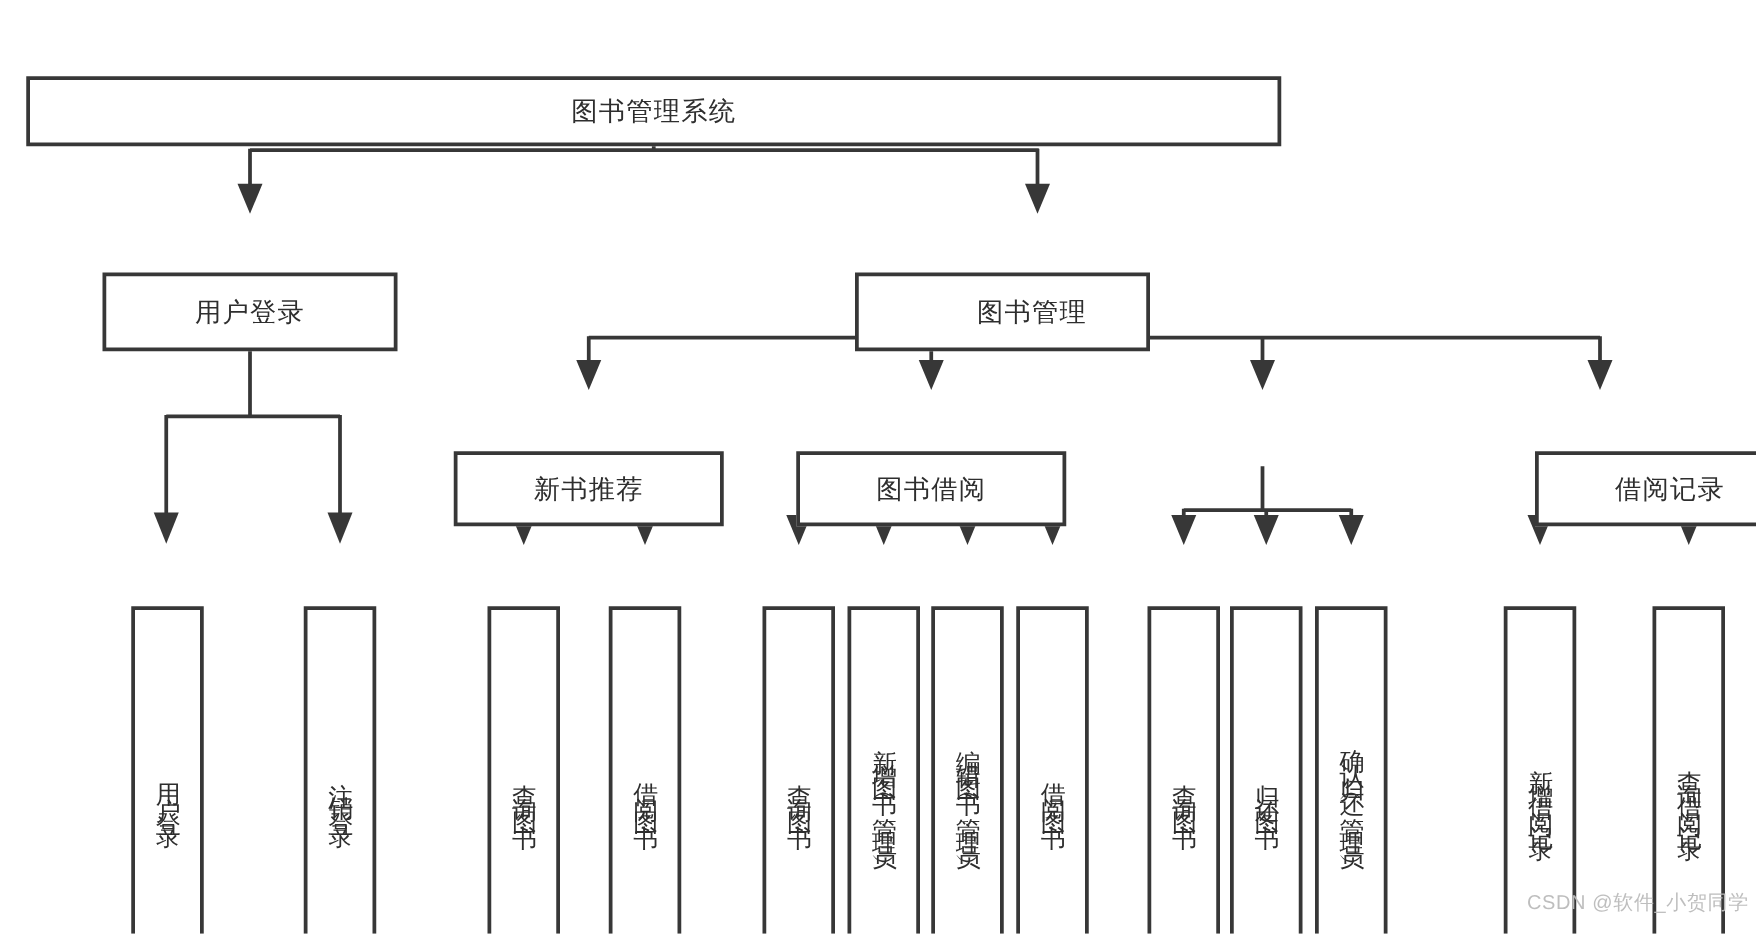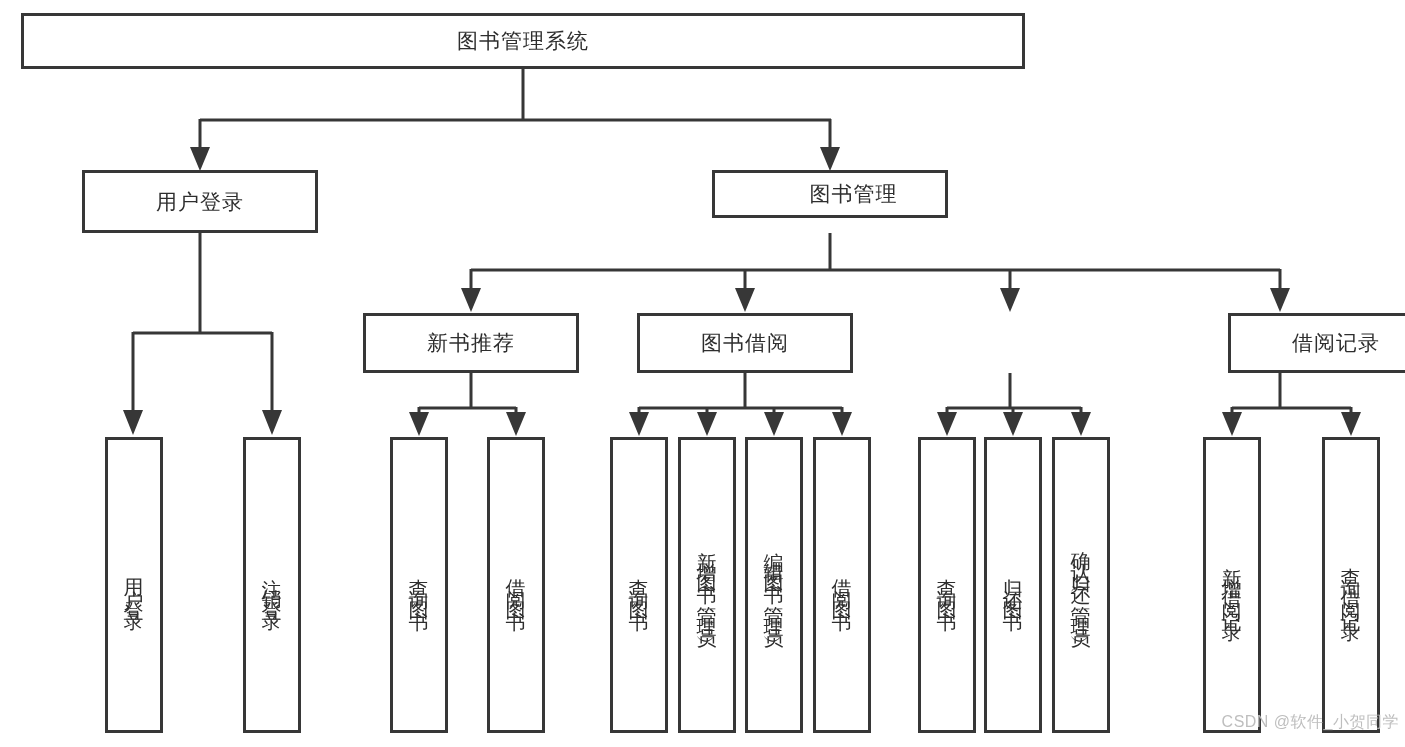--- a/index.html
+++ b/index.html
@@ -26,20 +26,21 @@
   .node {
     position: absolute;
     box-sizing: border-box;
     border: 3px solid #373737;
     background: #ffffff;
     display: flex;
     align-items: center;
     justify-content: center;
     z-index: 2;
     color: #2e2e2e;
+    margin-top: 48px;
   }
   .node .hlabel {
     font-size: 21px;
     letter-spacing: 1px;
     white-space: nowrap;
   }
   .leaf .vlabel {
     writing-mode: vertical-rl;
     text-orientation: mixed;
     font-size: 20px;
@@ -122,21 +123,21 @@
     </g>
   </svg>
 
   <div class="node" style="left:21px; top:13px; width:1004px; height:56px;">
     <span class="hlabel">图书管理系统</span>
   </div>
 
   <div class="node" style="left:82px; top:170px; width:236px; height:63px;">
     <span class="hlabel">用户登录</span>
   </div>
-  <div class="node" style="left:712px; top:170px; width:236px; height:48px;padding-left:47px;">
+  <div class="node" style="left:684px; top:170px; width:236px; height:63px;padding-left:47px;">
     <span class="hlabel">图书管理</span>
   </div>
 
   <div class="node" style="left:637px; top:313px; width:216px; height:60px;">
     <span class="hlabel">图书借阅</span>
   </div>
   <div class="node" style="left:363px; top:313px; width:216px; height:60px;">
     <span class="hlabel">新书推荐</span>
   </div>
   <div class="node" style="left:1228px; top:313px; width:216px; height:60px;text-align:right;">

